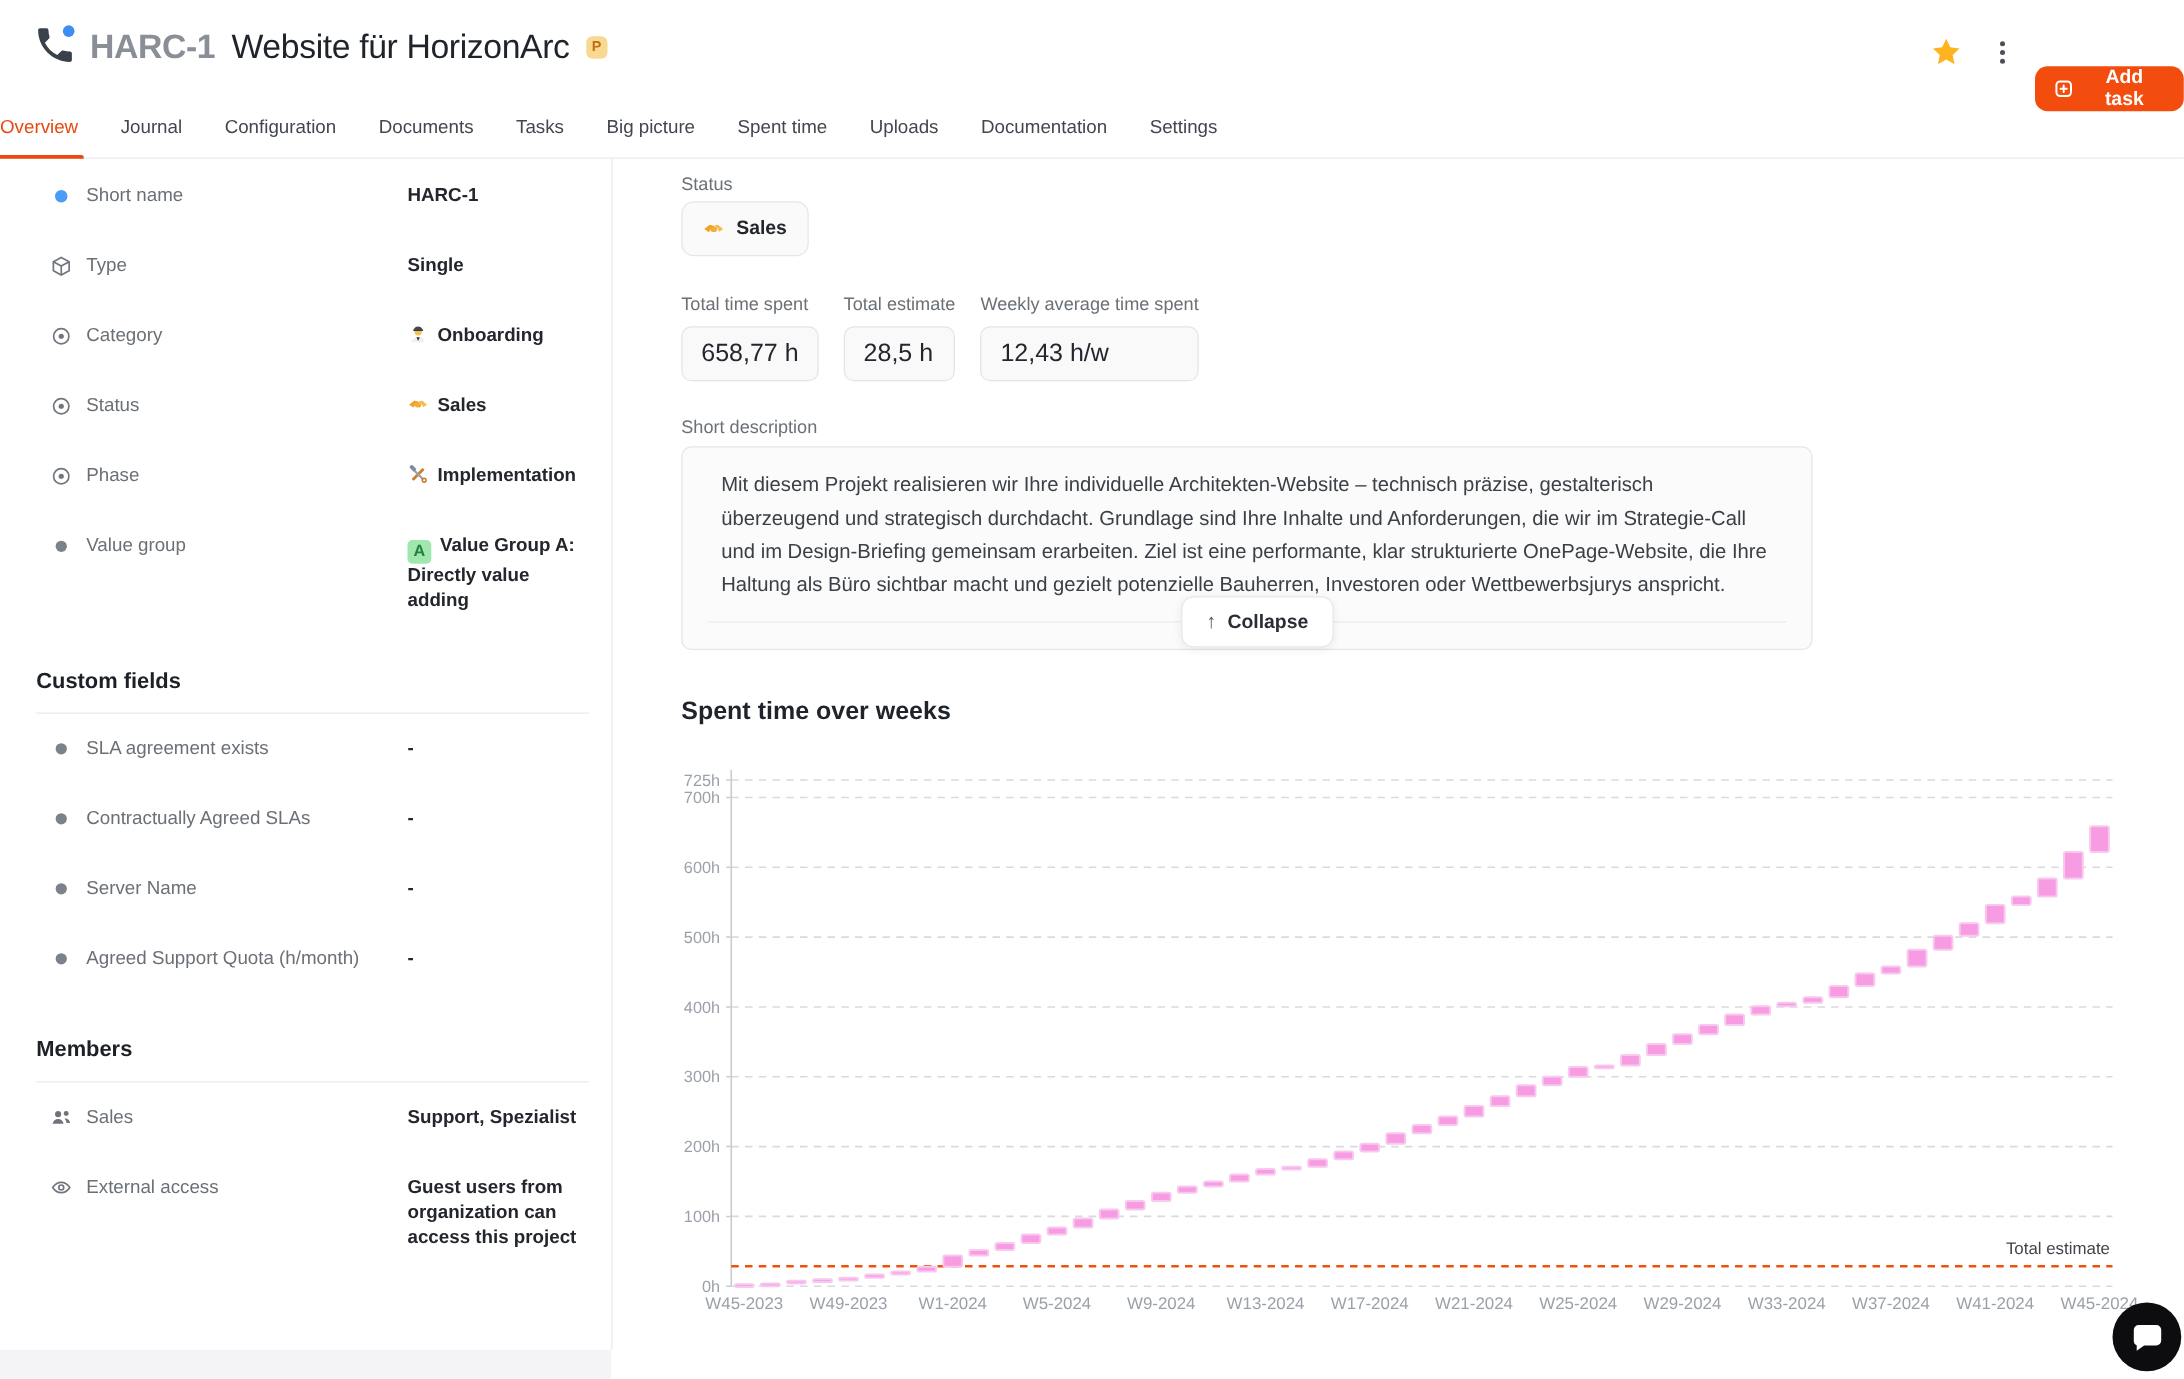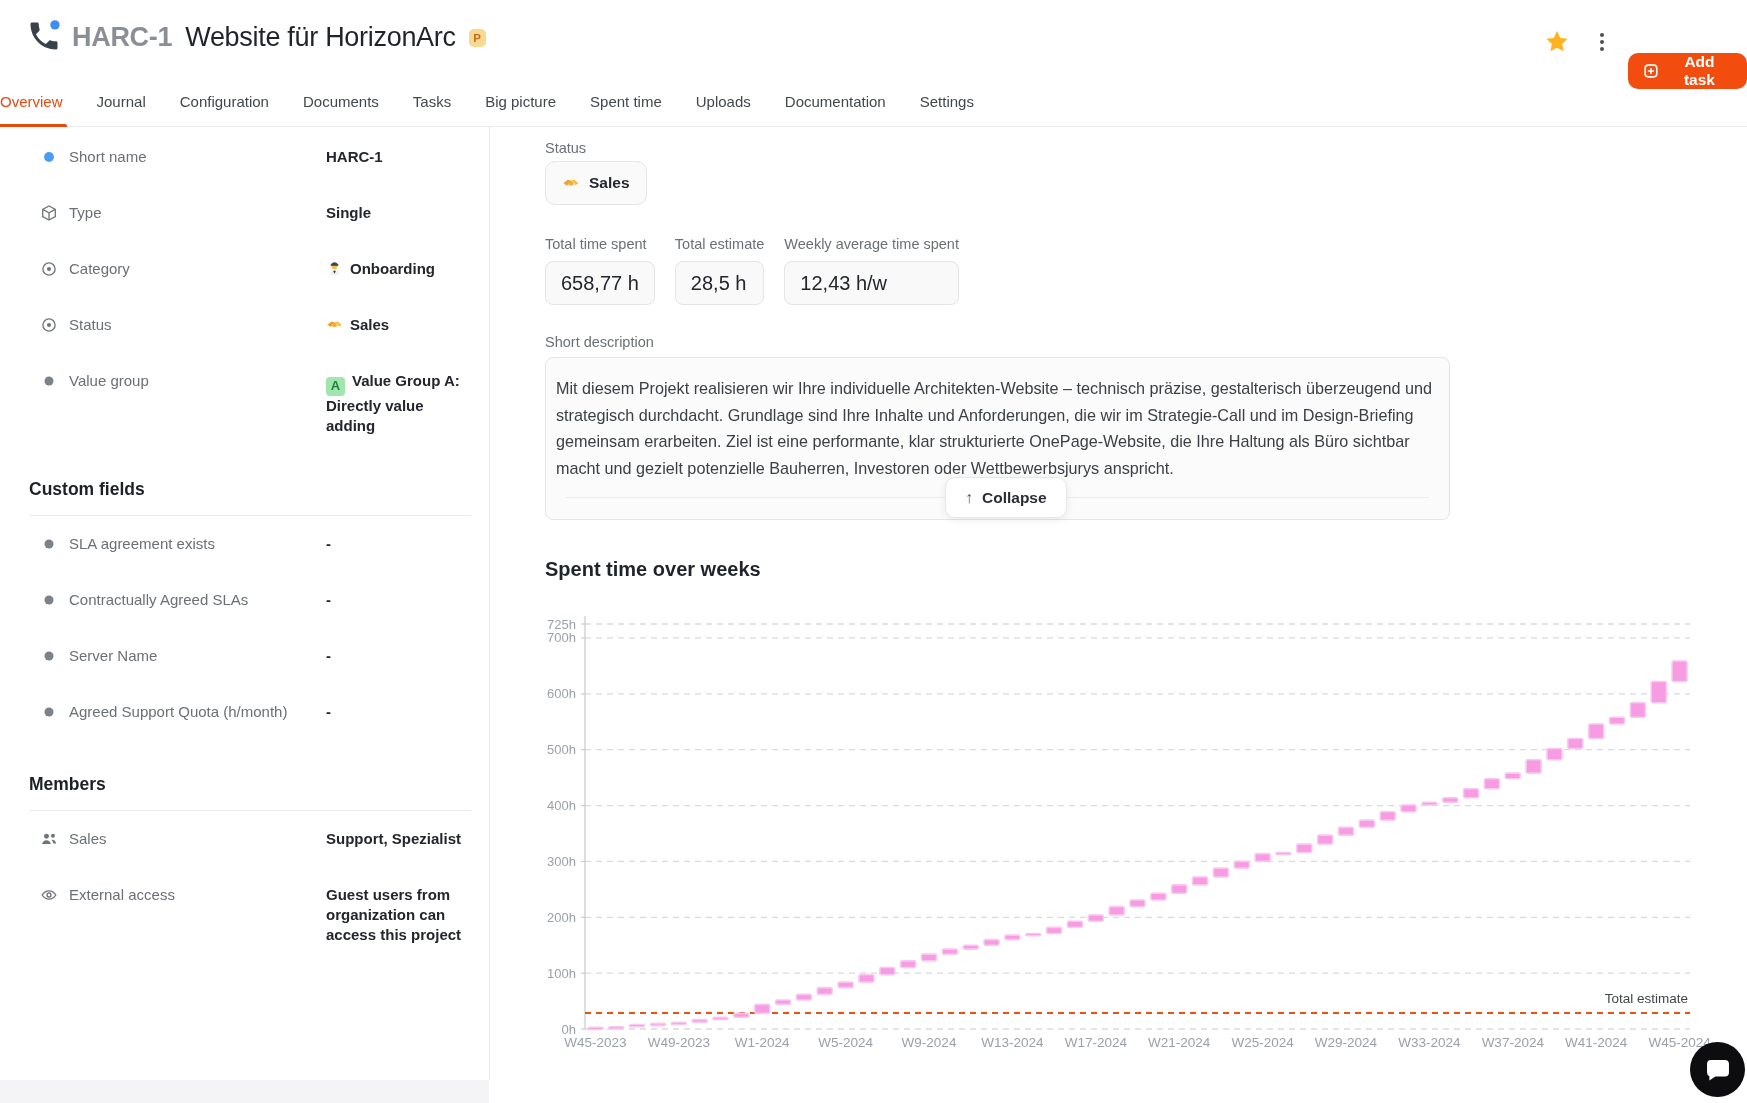--- a/index.html
+++ b/index.html
@@ -54,21 +54,21 @@
   .status-chip { position:absolute; left:545px; top:161px; height:44px; padding:0 16px;
     display:inline-flex; align-items:center; gap:9px; background:#fafafb; border:1px solid #e6e6e9;
     border-radius:10px; font-size:15.5px; font-weight:600; color:#23262c; cursor:pointer; }
   .status-chip .emoji { width:18px; height:18px; }
   .status-chip .emoji svg { width:18px; height:18px; display:block; }
   .stats { position:absolute; left:545px; top:236px; display:flex; gap:20px; }
   .stat .s-lab { font-size:14.5px; color:#6a7076; margin-bottom:9px; white-space:nowrap; }
   .stat .s-box { height:44px; background:#f9f9fa; border:1px solid #e4e4e7; border-radius:8px;
     display:flex; align-items:center; padding:0 15px; font-size:20px; color:#23262c; white-space:nowrap; }
   .desc-box { position:absolute; left:545px; top:357px; width:905px; height:163px;
-    background:#fbfbfc; border:1px solid #e5e5e8; border-radius:8px; padding:17px 10px; cursor:text; }
+    background:#fbfbfc; border:1px solid #e5e5e8; border-radius:8px; padding:17px 31px; cursor:text; }
   .desc-box .txt { font-size:16.2px; line-height:26.5px; color:#3b4046; }
   .desc-line { position:absolute; left:566px; top:497px; width:863px; height:1px; background:#ececee; }
   .collapse-btn { position:absolute; left:945px; top:477px; height:41px; padding:0 19px;
     background:#fff; border:1px solid #e7e7ea; border-radius:10px; box-shadow:0 2px 8px rgba(20,20,30,.07);
     display:flex; align-items:center; gap:9px; font-family:inherit; font-size:15.5px; font-weight:700;
     color:#2a2e34; cursor:pointer; }
   .collapse-btn .arr { font-size:16px; color:#565b63; font-weight:400; }
   .chart-heading { position:absolute; left:545px; top:558px; font-size:20px; font-weight:700; color:#1f242b; }
   #spent-chart { position:absolute; left:470px; top:596px; }
   
@@ -172,20 +172,38 @@
             <circle cx="10" cy="10" r="2.3" fill="#71767e" stroke="none"></circle>
           </svg>
         </span>
         <span>Status</span>
       </div>
       <div class="val"><span class="emoji"><svg viewBox="0 0 20 20">
             <path d="M1.6 10.3 6.3 6.4l3.5.9 2.5 2.1-1.3 1.7-3-1.4-2.5 3.3z" fill="#efa32c"></path>
             <path d="M18.4 10.3 13.7 6.4l-3.3.8 3.2 2.8 1.2 2.6z" fill="#f6bd4e"></path>
             <rect x="7" y="8.5" width="6" height="4.4" rx="2.1" fill="#f3ae38"></rect>
           </svg></span>Sales</div>
+    </div>
+    <div class="side-row">
+      <div class="lab">
+        <span class="ic">
+          <svg viewBox="0 0 20 20" fill="none" stroke="#71767e" stroke-width="1.5">
+            <circle cx="10" cy="10" r="6.8"></circle>
+            <circle cx="10" cy="10" r="2.3" fill="#71767e" stroke="none"></circle>
+          </svg>
+        </span>
+        <span>Phase</span>
+      </div>
+      <div class="val"><span class="emoji"><svg viewBox="0 0 20 20">
+            <rect x="8.6" y="2.6" width="2.8" height="14.8" rx="1" transform="rotate(45 10 10)" fill="#c98136"></rect>
+            <rect x="8.9" y="2.2" width="2.2" height="15.6" rx="1" transform="rotate(-45 10 10)" fill="#9aa2ad"></rect>
+            <rect x="1.8" y="2.4" width="6.4" height="3.6" rx="1.2" transform="rotate(45 5 4.2)" fill="#828b97"></rect>
+            <circle cx="15.7" cy="15.5" r="2.5" fill="#c98136"></circle>
+            <circle cx="15.7" cy="15.5" r="1" fill="#fff"></circle>
+          </svg></span>Implementation</div>
     </div>
     <div class="side-row">
       <div class="lab">
         <span class="ic">
           <svg viewBox="0 0 20 20">
             <circle cx="10" cy="10" r="5" fill="#7c828b"></circle>
           </svg>
         </span>
         <span>Value group</span>
       </div>

